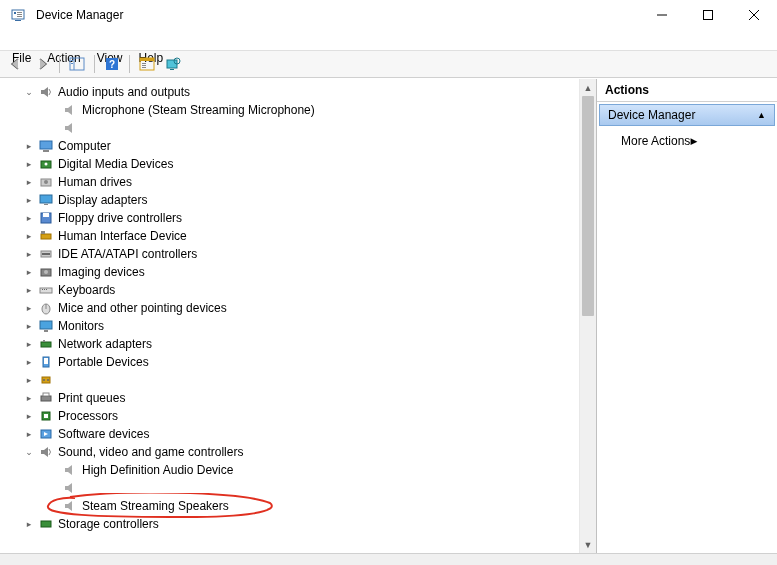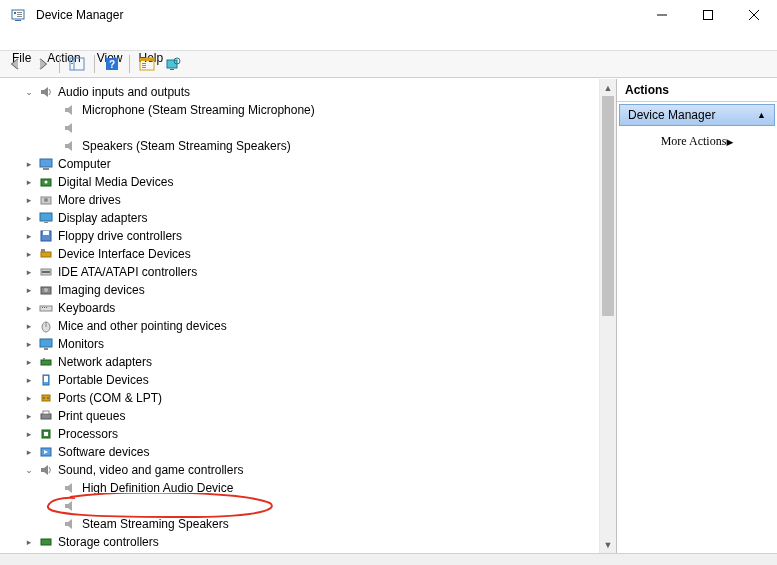--- a/index.html
+++ b/index.html
@@ -110,21 +110,21 @@
   }
   .chevron.none { visibility: hidden; }
   .node-icon {
     width: 16px; height: 16px;
     margin: 0 4px 0 2px;
     display: inline-flex; align-items: center; justify-content: center;
   }
   .indent-1 { padding-left: 14px; }
   .indent-2 { padding-left: 38px; text-align: right; }
   .actions-pane {
-    width: 160px;
+    width: 180px;
     background: #fff;
     display: flex;
     flex-direction: column;
   }
   .actions-header {
     padding: 4px 8px;
     font-weight: bold;
     font-size: 12px;
     border-bottom: 1px solid #d0d0d0;
     background: #fff;
@@ -137,22 +137,21 @@
     font-size: 12px;
     display: flex;
     align-items: center;
     justify-content: space-between;
   }
   .actions-item {
     padding: 6px 24px 6px 24px;
     font-size: 12px;
     display: flex;
     align-items: center;
-    justify-content: center;
-    font-family: Liberation Serif, serif;
+    justify-content: flex-start;
   }
   .statusbar {
     height: 12px;
     border-top: 1px solid #d0d0d0;
     background: #f0f0f0;
   }
   
   .annotation-circle {
     position: absolute;
     left: 40px;
@@ -277,29 +276,20 @@
         <span>Microphone (Steam Streaming Microphone)</span>
       </div>
       <div class="node indent-2">
         <span class="chevron none">▸</span>
         <span class="node-icon">
             <svg width="14" height="14">
               <path d="M2 5 L5 5 L9 2 L9 12 L5 9 L2 9 Z" fill="#aaa"></path>
             </svg>
           </span>
       </div>
-      <div class="node indent-2">
-        <span class="chevron none">▸</span>
-        <span class="node-icon">
-            <svg width="14" height="14">
-              <path d="M2 5 L5 5 L9 2 L9 12 L5 9 L2 9 Z" fill="#aaa"></path>
-            </svg>
-          </span>
-        <span>Speakers (Steam Streaming Speakers)</span>
-      </div>
 
       <div class="node indent-1">
         <span class="chevron">▸</span>
         <span class="node-icon">
             <svg width="14" height="14">
               <rect x="1" y="2" width="12" height="8" fill="#5aa0e0" stroke="#2a6aa8"></rect>
               <rect x="4" y="11" width="6" height="2" fill="#888"></rect>
             </svg>
           </span>
         <span>Computer</span>
@@ -315,21 +305,21 @@
         <span>Digital Media Devices</span>
       </div>
       <div class="node indent-1">
         <span class="chevron">▸</span>
         <span class="node-icon">
             <svg width="14" height="14">
               <rect x="2" y="4" width="10" height="7" fill="#ccc" stroke="#888"></rect>
               <circle cx="7" cy="7" r="2" fill="#888"></circle>
             </svg>
           </span>
-        <span>More drives</span>
+        <span>Human drives</span>
       </div>
       <div class="node indent-1">
         <span class="chevron">▸</span>
         <span class="node-icon">
             <svg width="14" height="14">
               <rect x="1" y="2" width="12" height="8" fill="#4aa3df" stroke="#2a6a9a"></rect>
               <rect x="5" y="11" width="4" height="1" fill="#888"></rect>
             </svg>
           </span>
         <span>Display adapters</span>
@@ -345,21 +335,21 @@
         <span>Floppy drive controllers</span>
       </div>
       <div class="node indent-1">
         <span class="chevron">▸</span>
         <span class="node-icon">
             <svg width="14" height="14">
               <rect x="2" y="5" width="10" height="5" fill="#d4a017" stroke="#a07000"></rect>
               <rect x="2" y="2" width="4" height="3" fill="#888"></rect>
             </svg>
           </span>
-        <span>Device Interface Devices</span>
+        <span>Human Interface Device</span>
       </div>
       <div class="node indent-1">
         <span class="chevron">▸</span>
         <span class="node-icon">
             <svg width="14" height="14">
               <rect x="2" y="4" width="10" height="6" fill="#ccc" stroke="#888"></rect>
               <rect x="3" y="6" width="8" height="2" fill="#666"></rect>
             </svg>
           </span>
         <span>IDE ATA/ATAPI controllers</span>
@@ -428,21 +418,20 @@
       </div>
       <div class="node indent-1">
         <span class="chevron">▸</span>
         <span class="node-icon">
             <svg width="14" height="14">
               <rect x="3" y="4" width="8" height="6" fill="#d4a017" stroke="#a07000"></rect>
               <circle cx="5" cy="7" r="1" fill="#666"></circle>
               <circle cx="9" cy="7" r="1" fill="#666"></circle>
             </svg>
           </span>
-        <span>Ports (COM &amp; LPT)</span>
       </div>
       <div class="node indent-1">
         <span class="chevron">▸</span>
         <span class="node-icon">
             <svg width="14" height="14">
               <rect x="2" y="5" width="10" height="5" fill="#888" stroke="#555"></rect>
               <rect x="4" y="2" width="6" height="3" fill="#fff" stroke="#888"></rect>
             </svg>
           </span>
         <span>Print queues</span>

